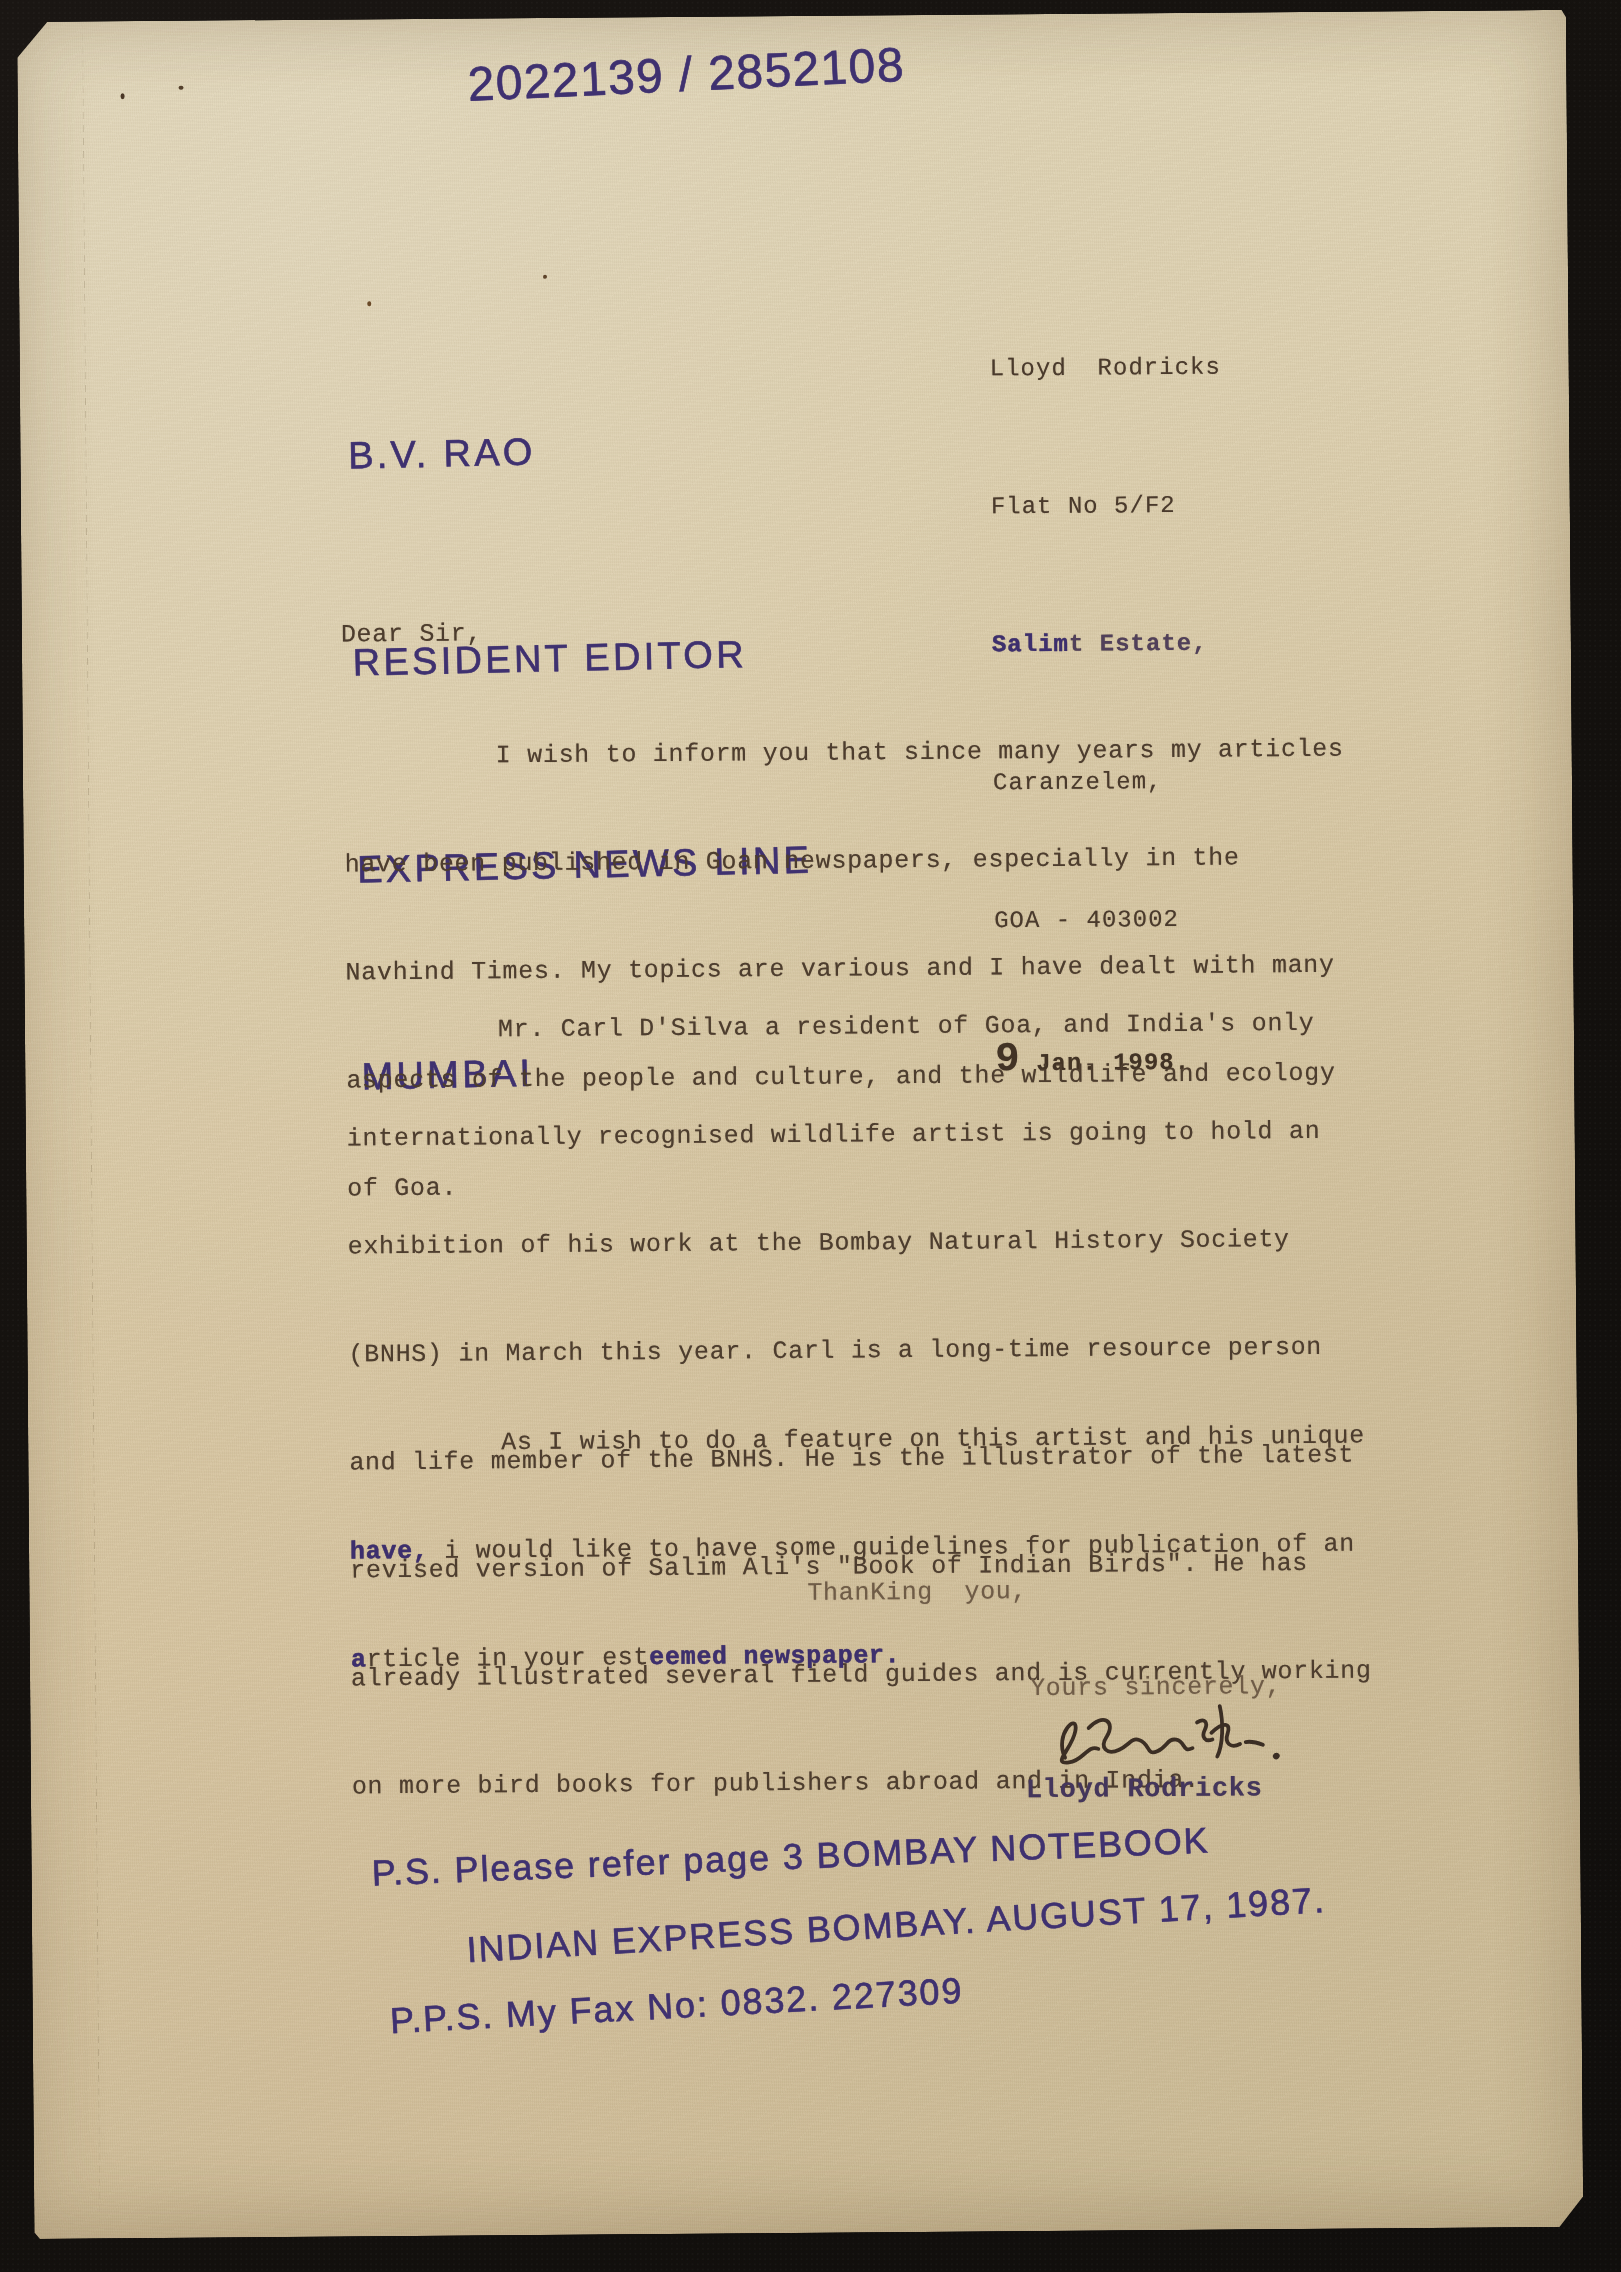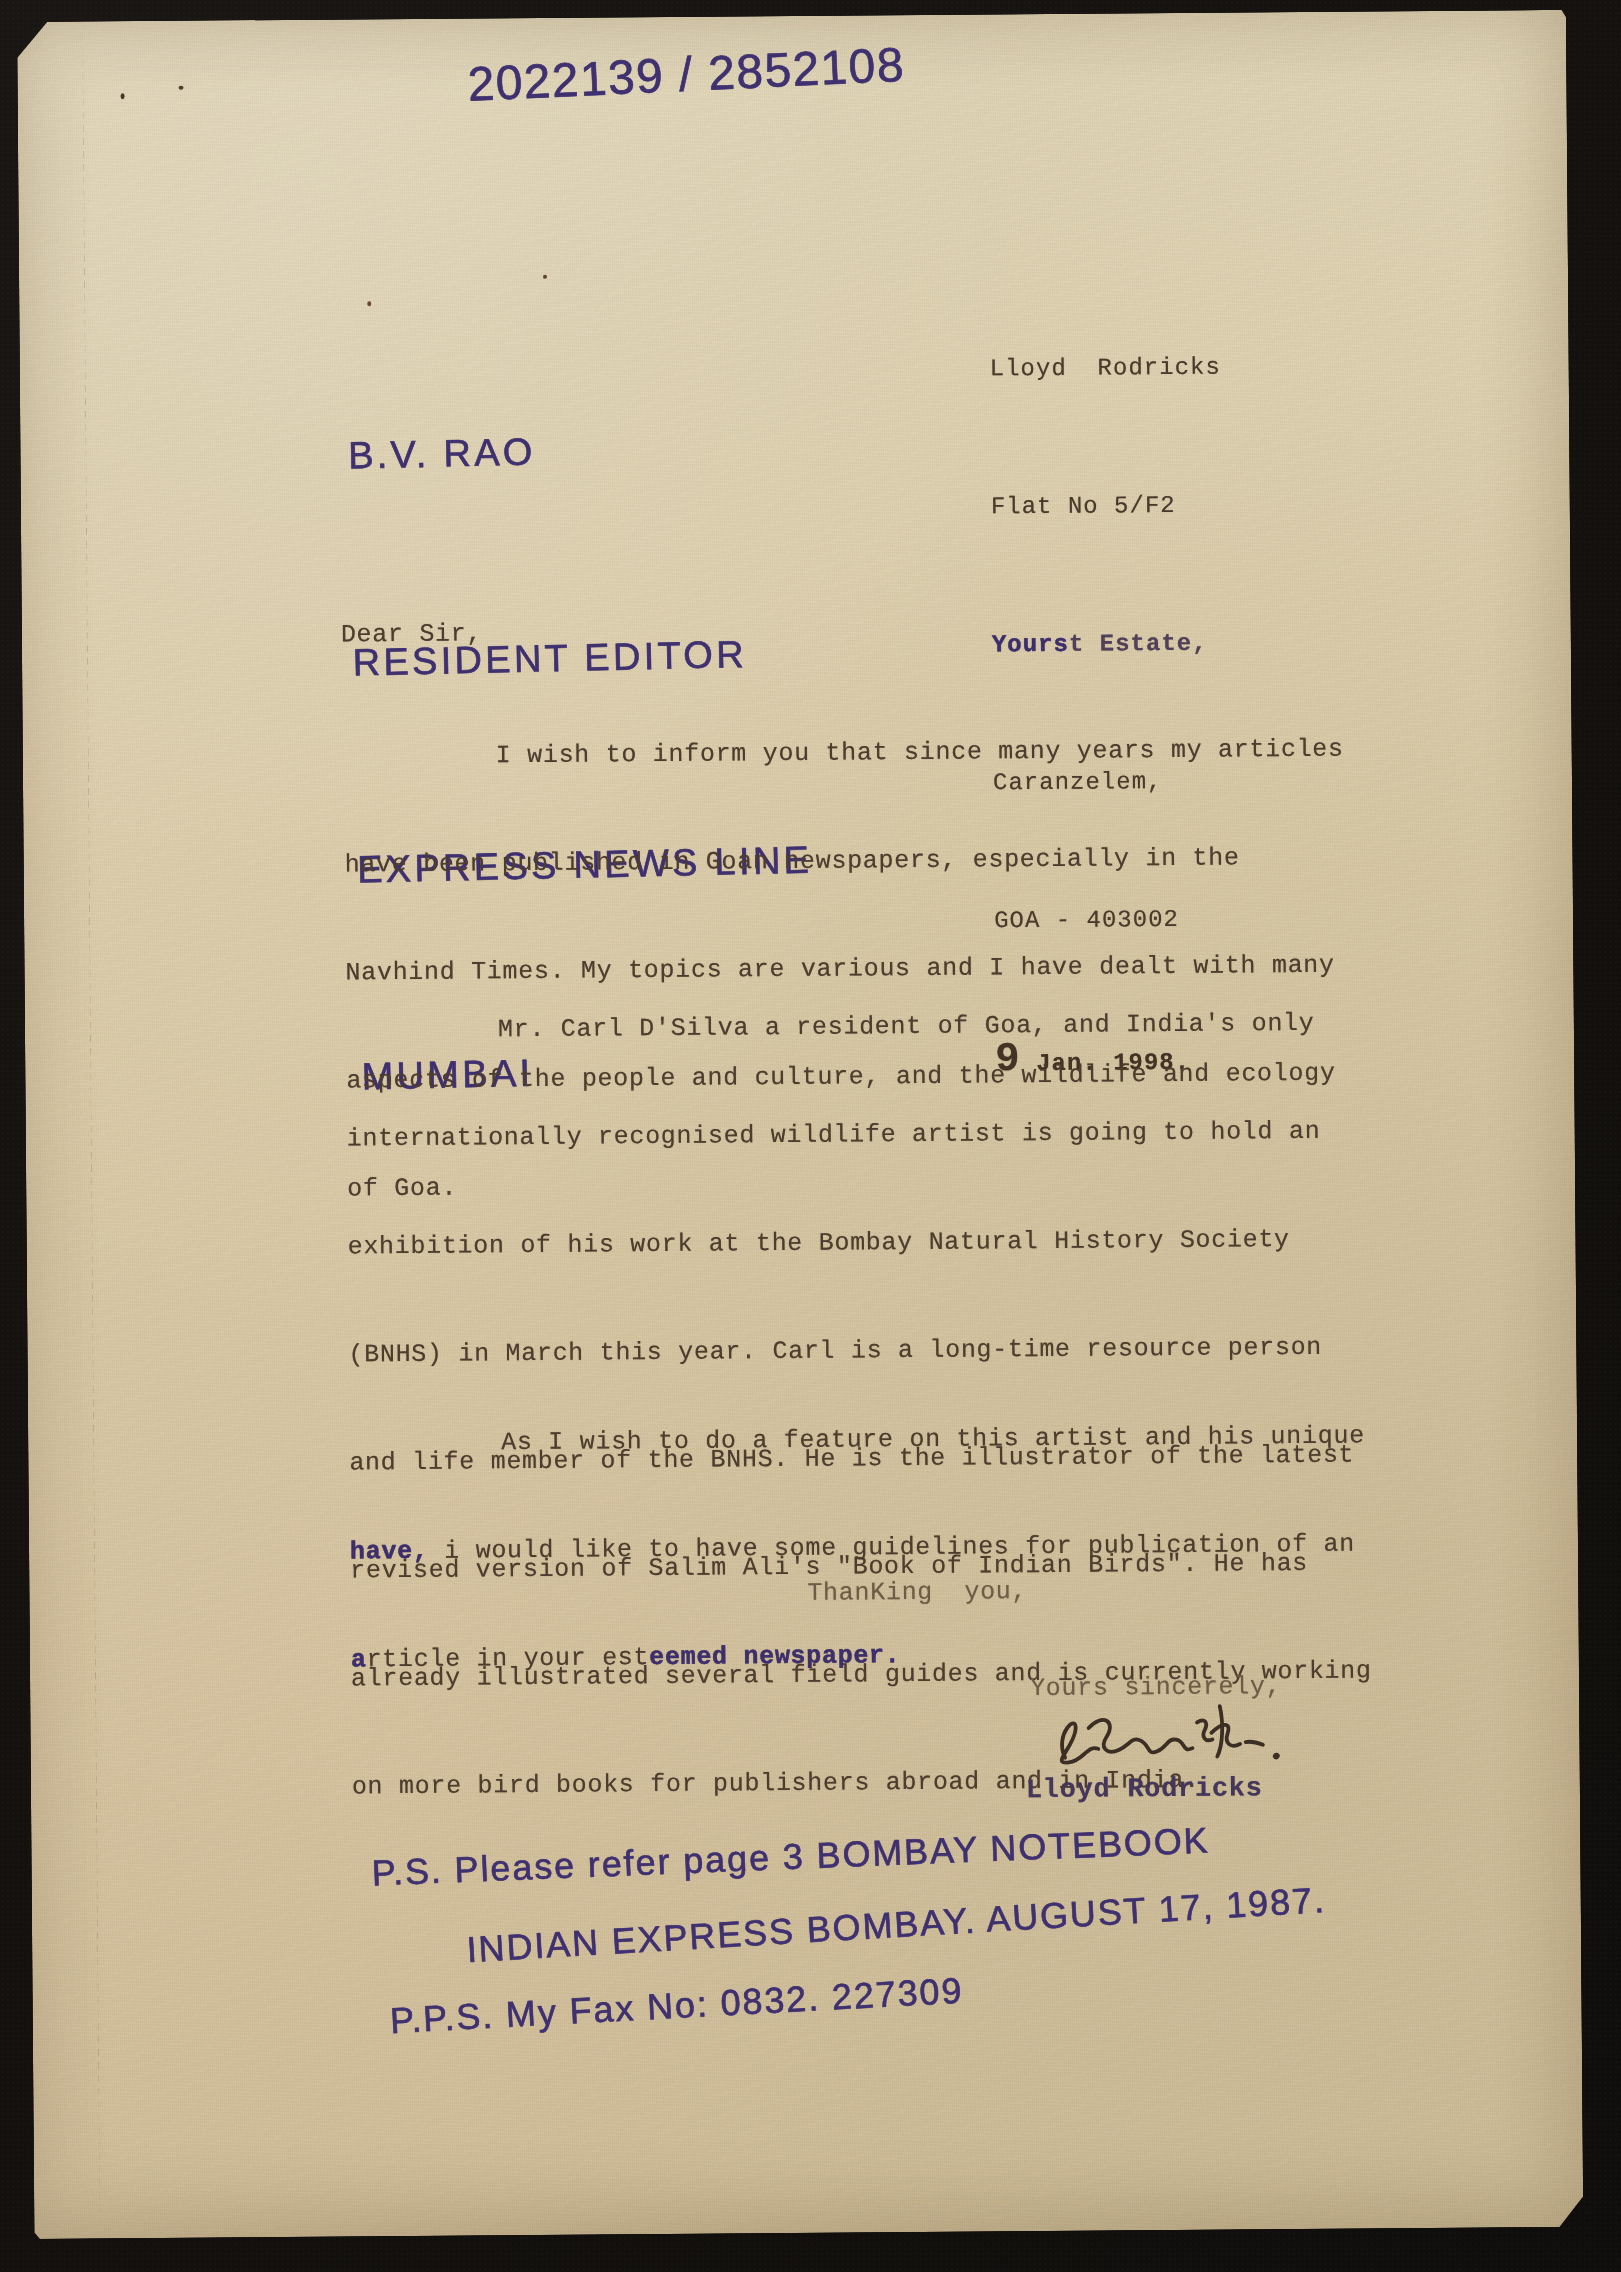--- a/index.html
+++ b/index.html
@@ -65,21 +65,21 @@
     <div class="hand recipient" style="left:332px;top:261px;">
       <div>B.V. RAO</div>
       <div>RESIDENT EDITOR</div>
       <div>EXPRESS NEWS LINE</div>
       <div>MUMBAI</div>
     </div>
 
     <div class="sender" style="left:970px;top:240px;">
       <div>Lloyd  Rodricks</div>
       <div>Flat No 5/F2</div>
-      <div class="kamat-ln"><span class="ow">Yours</span><span class="kamat-rest">t Estate,</span></div>
+      <div class="kamat-ln"><span class="ow">Salim</span><span class="kamat-rest">t Estate,</span></div>
       <div>Caranzelem,</div>
       <div>GOA - 403002</div>
       <div class="date-ln">9 Jan. 1998.</div>
     </div>
 
     <div class="typed" style="left:319px;top:601px;">Dear Sir,</div>
 
     <div class="typed para" style="left:321px;top:665px;">
       <div class="ln indent">I wish to inform you that since many years my articles</div>
       <div class="ln">have been published in Goan newspapers, especially in the</div>

